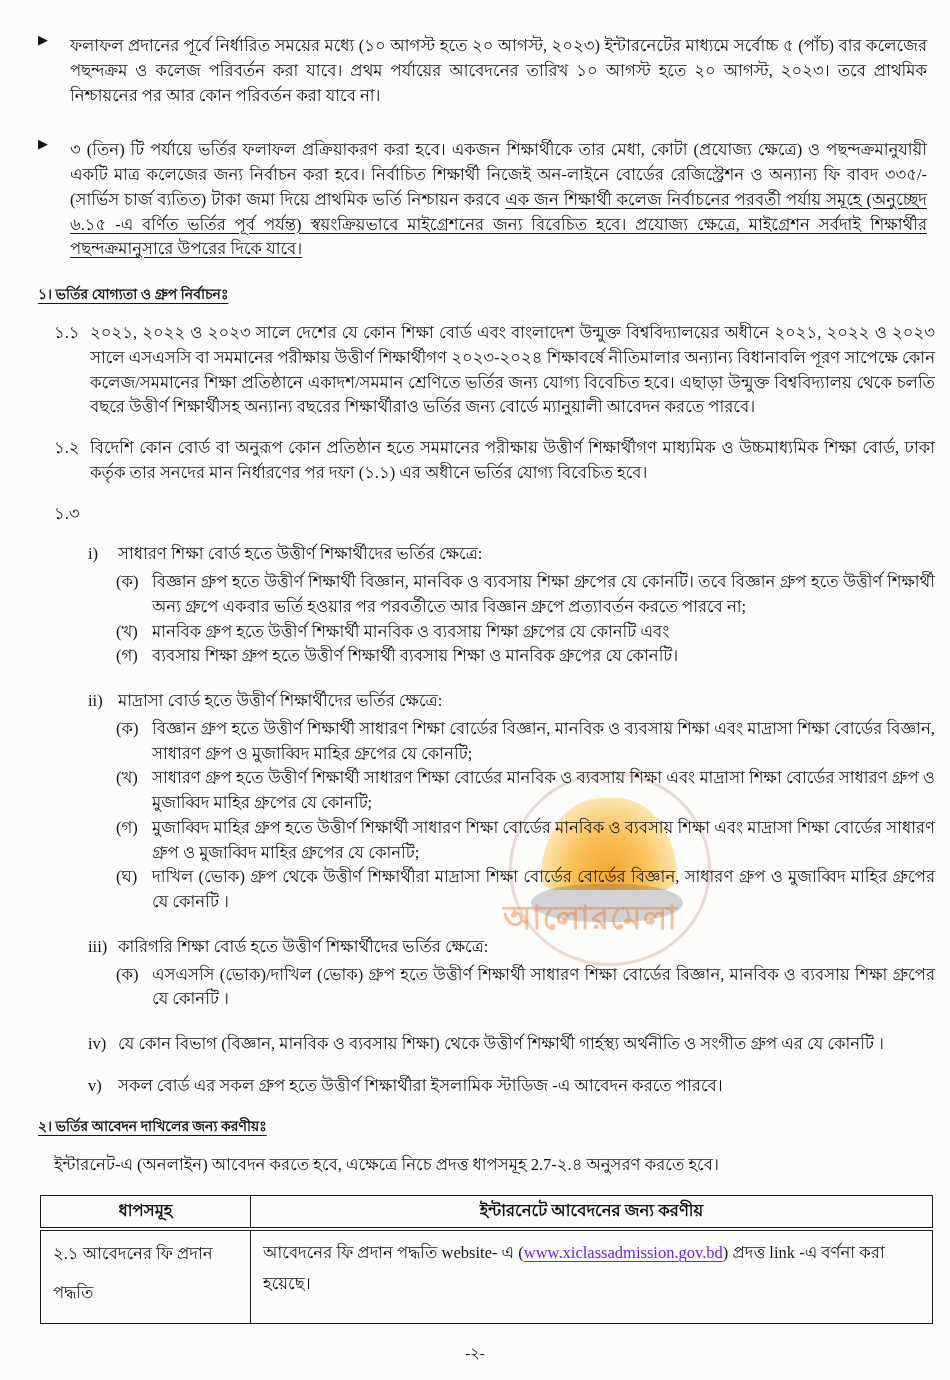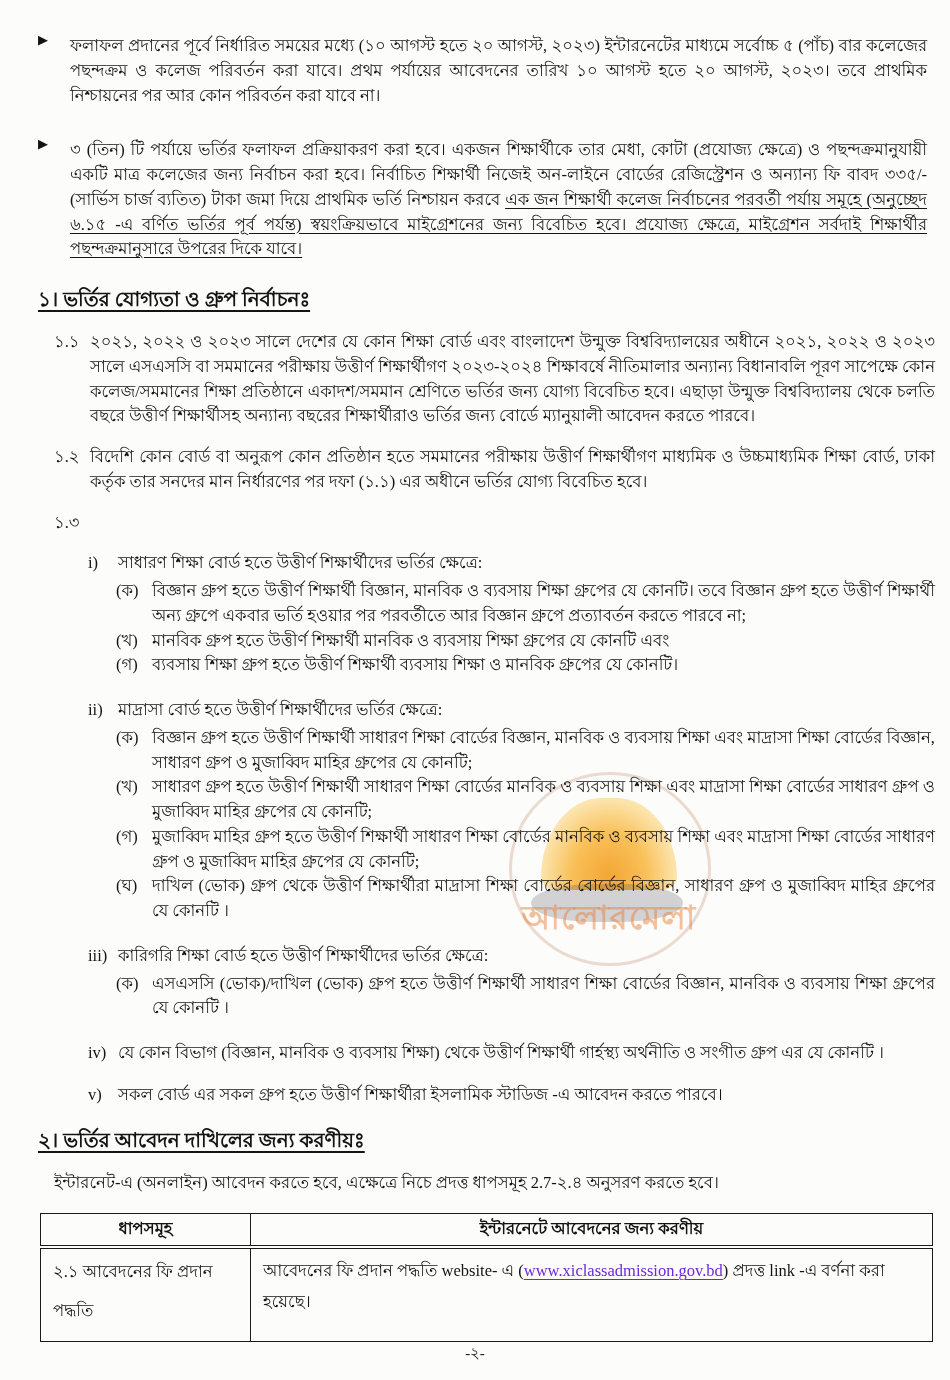--- a/index.html
+++ b/index.html
@@ -20,30 +20,30 @@
 
   
   .watermark { position:absolute; left:503px; top:768px; width:212px; height:198px; z-index:0; pointer-events:none; }
   .wm-ring { position:absolute; left:6px; top:4px; width:196px; height:188px; border-radius:50%;
              border:3px solid rgba(186,128,96,0.28); }
   .wm-sun  { position:absolute; left:38px; top:30px; width:136px; height:92px; opacity:.9;
              background:radial-gradient(ellipse at 50% 85%, #f39c1f 0%, #f8b945 38%, #fcdf9e 68%, rgba(252,233,182,0) 100%);
              border-radius:68px 68px 18px 18px / 90px 90px 14px 14px; }
   .wm-boat { position:absolute; left:28px; top:116px; width:152px; height:38px;
              background:rgba(66,66,78,0.22); border-radius:50% / 60%; }
-  .wm-text { position:absolute; left:0; right:0; top:126px; text-align:center;
+  .wm-text { position:absolute; left:0; right:0; top:126px; text-align:left;
              font-size:33px; font-weight:bold; letter-spacing:1px;
              color:rgba(232,122,48,0.46); }
 
   .bullet { display:flex; margin:0 0 14px 0; }
   .marker { flex:0 0 24px; font-family:"DejaVu Sans",sans-serif; font-size:13px; padding-top:4px; color:#111; }
   .btext  { margin:8px; text-align:justify; }
   .u { text-decoration:underline; text-underline-offset:3px; }
 
-  h2 { font-size:20px; font-weight:bold; margin:0 0 16px 0;
+  h2 { font-size:14px; font-weight:bold; margin:0 0 16px 0;
        text-decoration:underline; text-underline-offset:4px; }
 
   .num-item { display:flex; margin:0 0 16px 16px; }
   .num-item .num { flex:0 0 36px; }
   .num-item p { margin:0; text-align:justify; }
 
   .group { margin:2px 0 20px 50px; }
   .gtitle { display:flex; margin-bottom:3px; }
   .gnum { flex:0 0 30px; }
   .gtitle p { margin:0; text-align:justify; }

